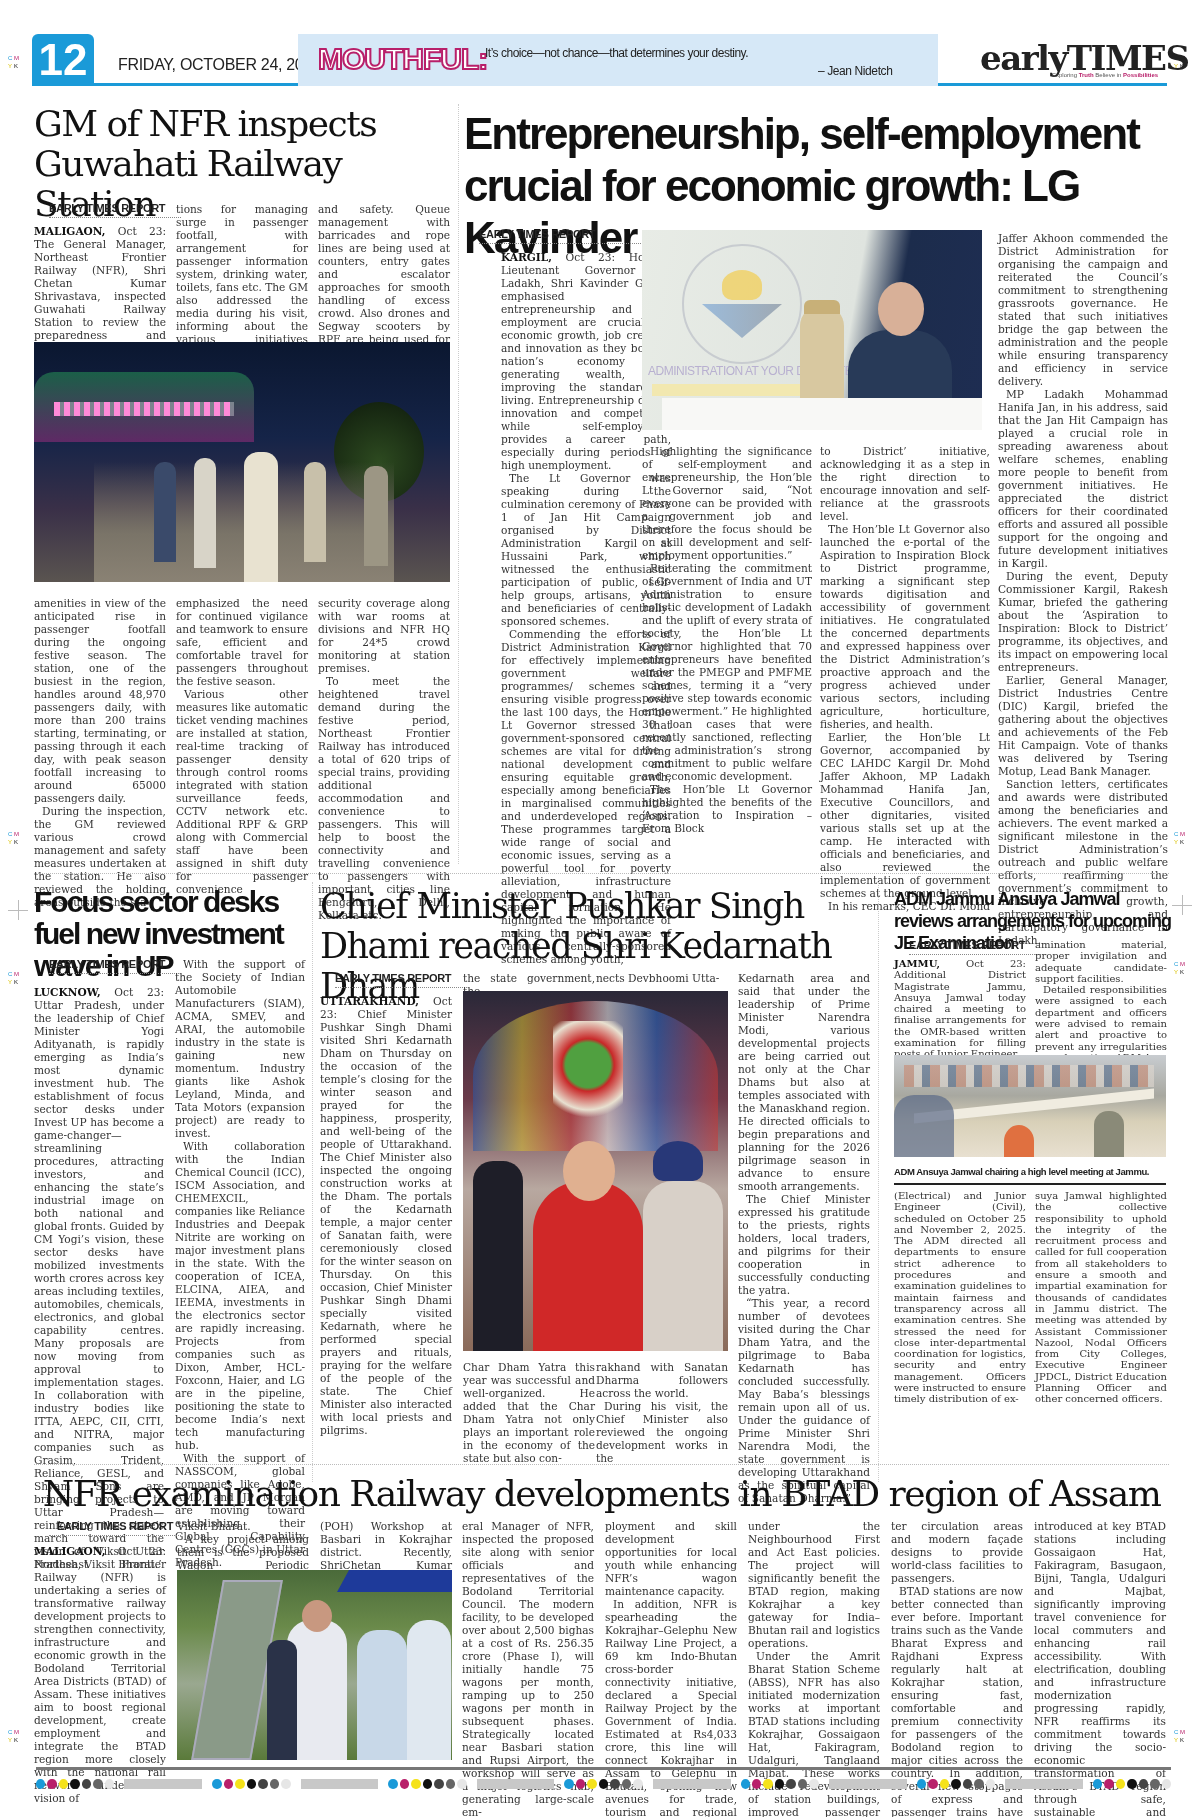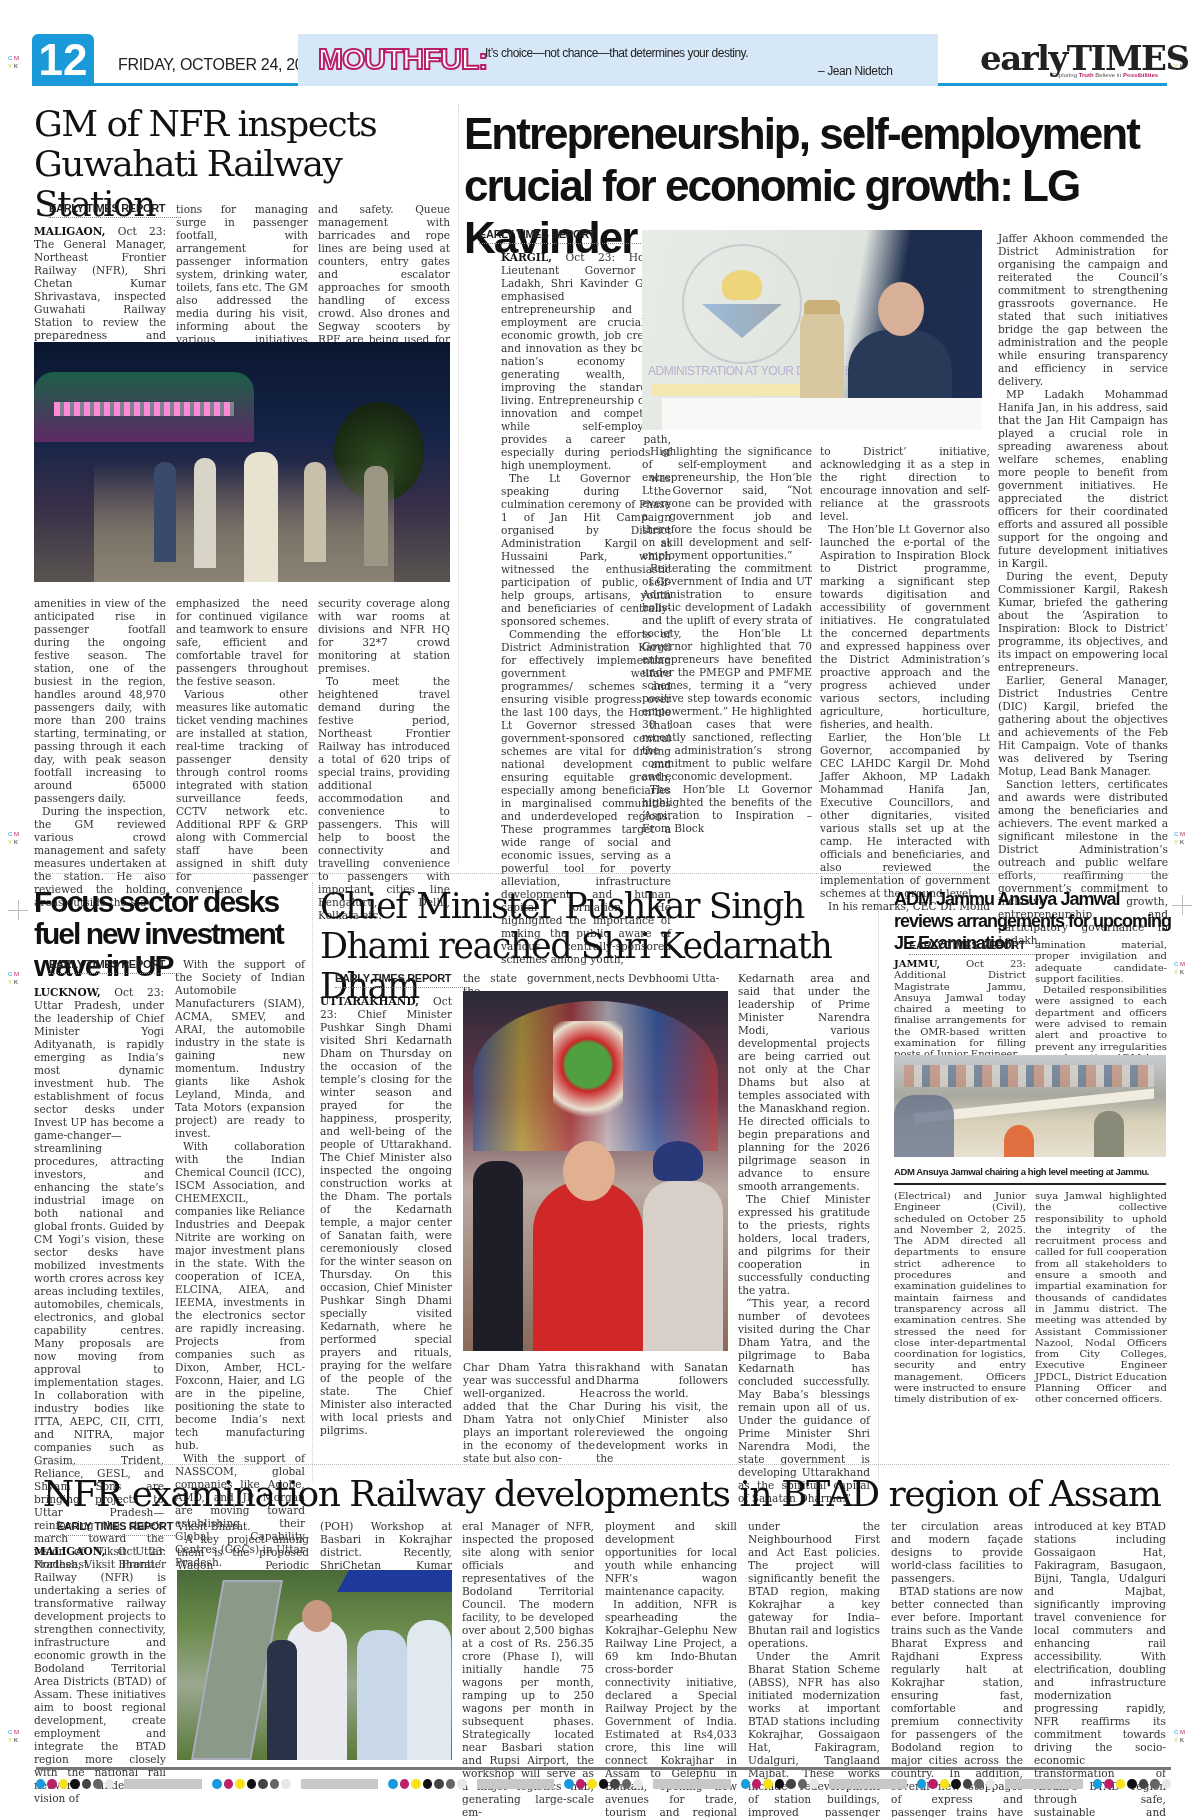--- a/index.html
+++ b/index.html
@@ -91,21 +91,21 @@
   </div>
   <div class="col" style="left:34px;top:597px;width:132px;">
     <p class="first">amenities in view of the anticipated rise in passenger footfall during the ongoing festive season. The station, one of the busiest in the region, handles around 48,970 passengers daily, with more than 200 trains starting, terminating, or passing through it each day, with peak season footfall increasing to around 65000 passengers daily.</p>
     <p>During the inspection, the GM reviewed various crowd management and safety measures undertaken at the station. He also reviewed the holding areas outside the sta-</p>
   </div>
   <div class="col" style="left:176px;top:597px;width:132px;">
     <p class="first">emphasized the need for continued vigilance and teamwork to ensure safe, efficient and comfortable travel for passengers throughout the festive season.</p>
     <p>Various other measures like automatic ticket vending machines are installed at station, real-time tracking of passenger density through control rooms integrated with station surveillance feeds, CCTV network etc. Additional RPF &amp; GRP along with Commercial staff have been assigned in shift duty for passenger convenience</p>
   </div>
   <div class="col" style="left:318px;top:597px;width:132px;">
-    <p class="first">security coverage along with war rooms at divisions and NFR HQ for 32*7 crowd monitoring at station premises.</p>
+    <p class="first">security coverage along with war rooms at divisions and NFR HQ for 24*5 crowd monitoring at station premises.</p>
     <p>To meet the heightened travel demand during the festive period, Northeast Frontier Railway has introduced a total of 620 trips of special trains, providing additional accommodation and convenience to passengers. This will help to boost the connectivity and travelling convenience to passengers with important cities line Bengaluru, Delhi, Kolkata etc.</p>
   </div>
 </article>
 
 <div class="rule-v" style="left:458px;top:104px;height:760px;"></div>
 
 <article>
   <h1 class="sans abs" style="left:464px;top:108px;width:720px;font-size:44px;line-height:52px;">Entrepreneurship, self-employment crucial for economic growth: LG Kavinder</h1>
   <div class="abs byline" style="left:464px;top:228px;width:170px;">EARLY TIMES REPORT</div>
   <div class="col" style="left:464px;top:251px;width:170px;margin-left:37px;">

